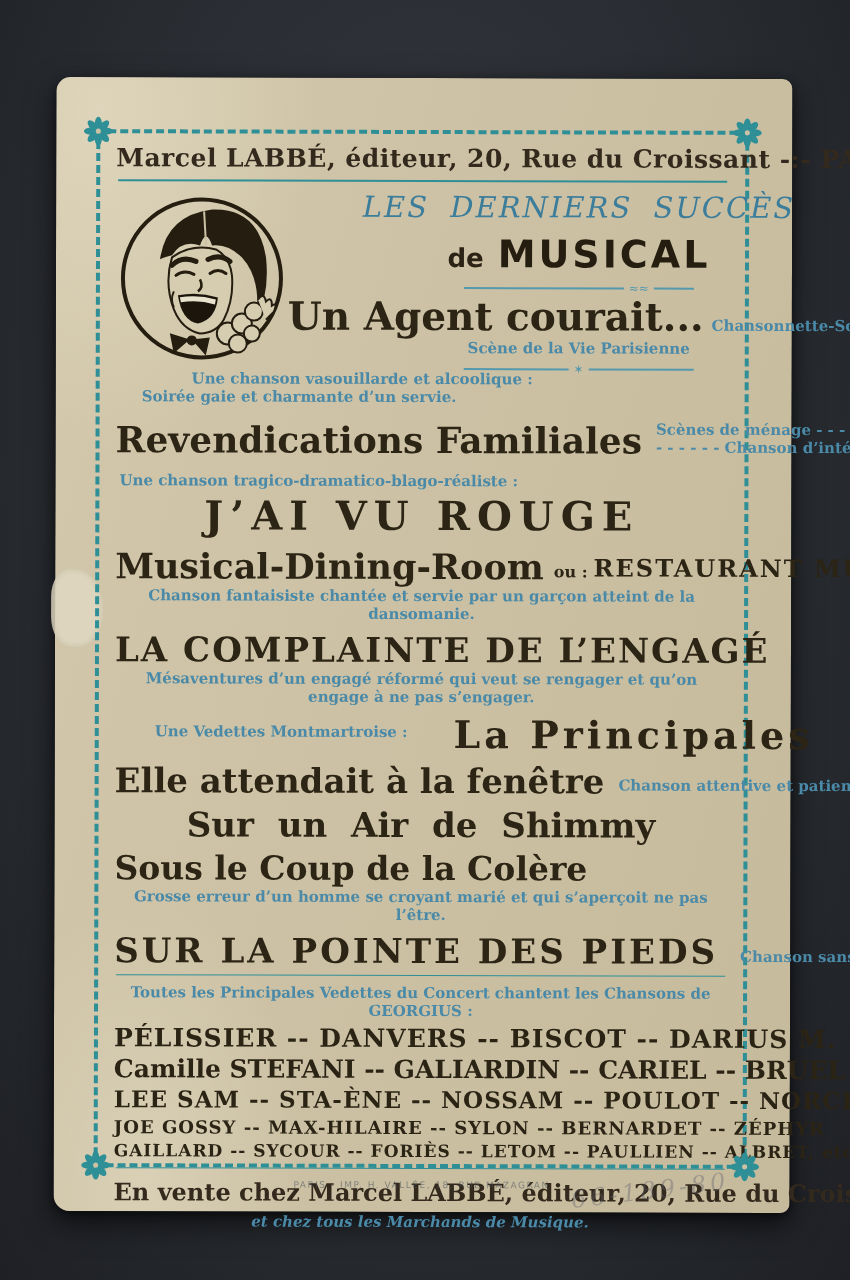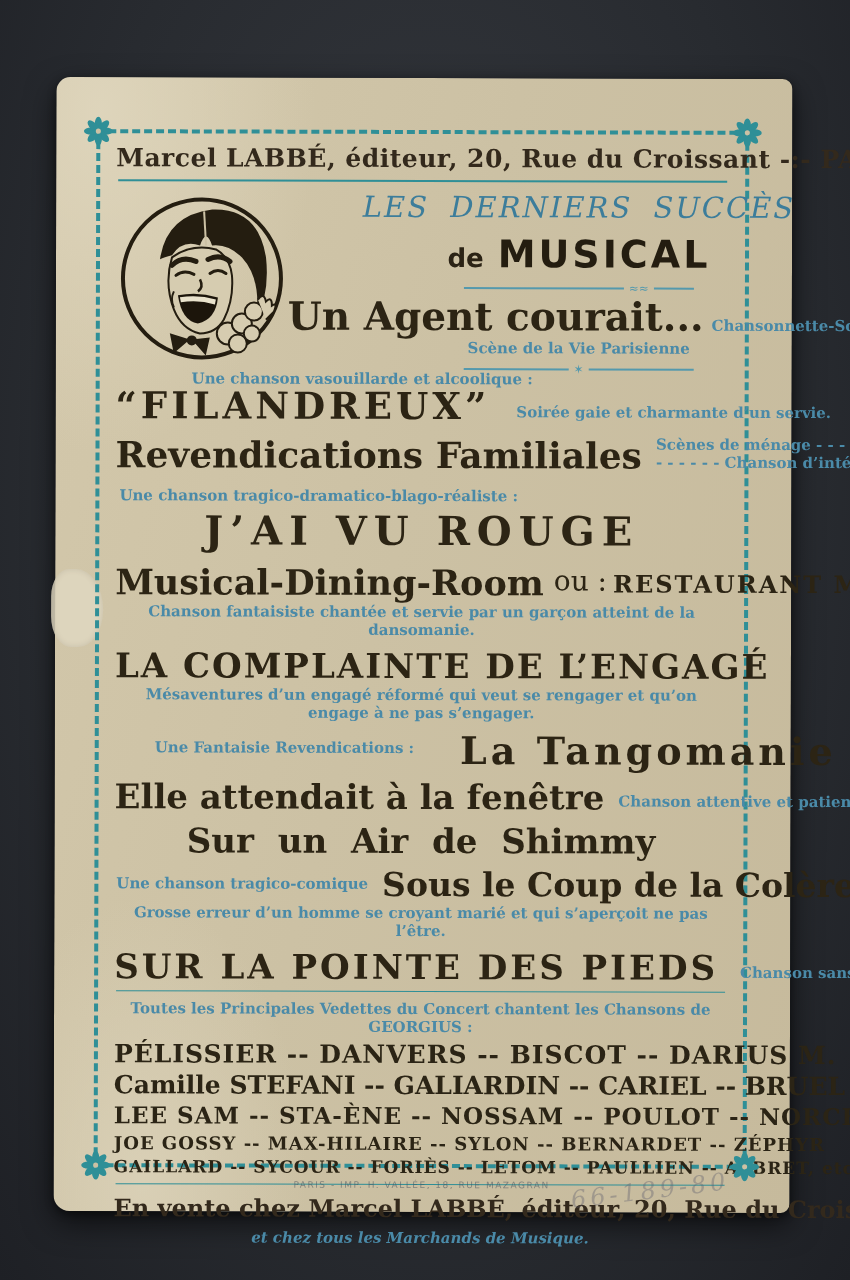--- a/index.html
+++ b/index.html
@@ -75,21 +75,21 @@
   .row.center-v{align-items:center;}
   .t-xl{font-weight:bold;color:#2c2414;line-height:1.0;}
   .ls2{letter-spacing:2px;} .ls4{letter-spacing:4px;}
 
   .filandreux .t-xl{font-size:37px;}
   .filandreux .note{margin-left:26px;margin-bottom:4px;}
   .revend .t-xl{font-size:36px;}
   .revend .notes{margin-left:14px;text-align:left;margin-bottom:2px;}
   .jaivu-title{text-align:center;font-weight:bold;font-size:40px;color:#2c2414;letter-spacing:7px;margin-top:2px;}
   .musical .t-xl{font-size:35px;}
-  .musical .ou{font-size:28px;font-weight:normal;color:#2c2414;margin:0 6px 3px 10px;}
+  .musical .ou{font-size:16px;font-weight:bold;color:#2c2414;margin:0 6px 3px 10px;}
   .musical .t2{font-size:24px;font-weight:bold;color:#2c2414;letter-spacing:2px;margin-bottom:2px;}
   .note-center{text-align:center;margin-top:3px;}
   .complainte .t-xl{font-size:34px;}
   .tango .intro{margin:0 0 6px 40px;}
   .tango .t-xl{font-size:38px;letter-spacing:4px;margin-left:46px;}
   .elle .t-xl{font-size:34px;}
   .elle .note{margin-left:14px;margin-bottom:4px;}
   .shimmy{justify-content:center;}
   .shimmy .t-xl{font-size:34px;word-spacing:12px;}
   .shimmy .notes{margin-left:20px;text-align:left;margin-bottom:2px;}
@@ -238,21 +238,20 @@
           <span class="ln"></span>
             <span class="orn">✶</span>
             <span class="ln"></span>
         </div>
       </div>
     </div>
 
     <div class="blue sm intro-line" style="margin-top:0;transform:translateX(-60px);">Une chanson vasouillarde et alcoolique :</div>
 
     <div class="row filandreux">
-      <span class="t-xl ls4">“FILANDREUX”</span>
       <span class="blue sm note">Soirée gaie et charmante d’un servie.</span>
     </div>
     <div class="divider" style="margin-left:300px;"></div>
 
     <div class="row revend">
       <span class="t-xl">Revendications Familiales</span>
       <span class="notes blue sm">
         <span>Scènes de ménage - - - - - -</span><br>
         <span>- - - - - - Chanson d’intérieur</span>
       </span>
@@ -271,38 +270,37 @@
     <div class="blue sm note-center">Chanson fantaisiste chantée et servie par un garçon atteint de la dansomanie.</div>
     <div class="divider"></div>
 
     <div class="row complainte">
       <span class="t-xl ls2">LA COMPLAINTE DE L’ENGAGÉ</span>
     </div>
     <div class="blue sm note-center">Mésaventures d’un engagé réformé qui veut se rengager et qu’on engage à ne pas s’engager.</div>
     <div class="divider"></div>
 
     <div class="row tango center-v">
-      <span class="blue sm intro">Une Fantaisie Revendications :</span>
-      <span class="t-xl">La Tangomanie</span>
+      <span class="blue sm intro">Une Vedettes Montmartroise :</span>
+      <span class="t-xl">La Principales</span>
     </div>
     <div class="divider"></div>
 
     <div class="row elle">
       <span class="t-xl">Elle attendait à la fenêtre</span>
       <span class="blue sm note">Chanson attentive et patiente.</span>
     </div>
     <div class="divider" style="margin-left:170px;"></div>
 
     <div class="row shimmy">
       <span class="t-xl">Sur un Air de Shimmy</span>
     </div>
     <div class="divider"></div>
 
     <div class="row colere">
-      <span class="blue sm intro">Une chanson tragico-comique</span>
       <span class="t-xl">Sous le Coup de la Colère</span>
     </div>
     <div class="blue sm note-center">Grosse erreur d’un homme se croyant marié et qui s’aperçoit ne pas l’être.</div>
     <div class="divider"></div>
 
     <div class="row pointe">
       <span class="t-xl">SUR LA POINTE DES PIEDS</span>
       <span class="blue sm note">Chanson sans talons</span>
     </div>
 

